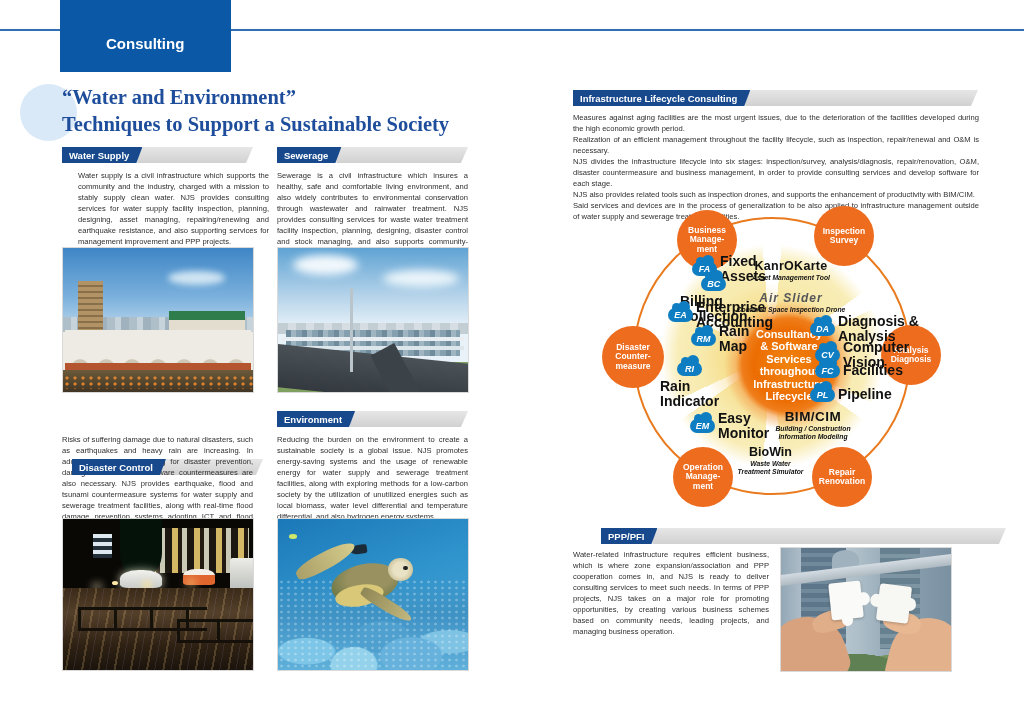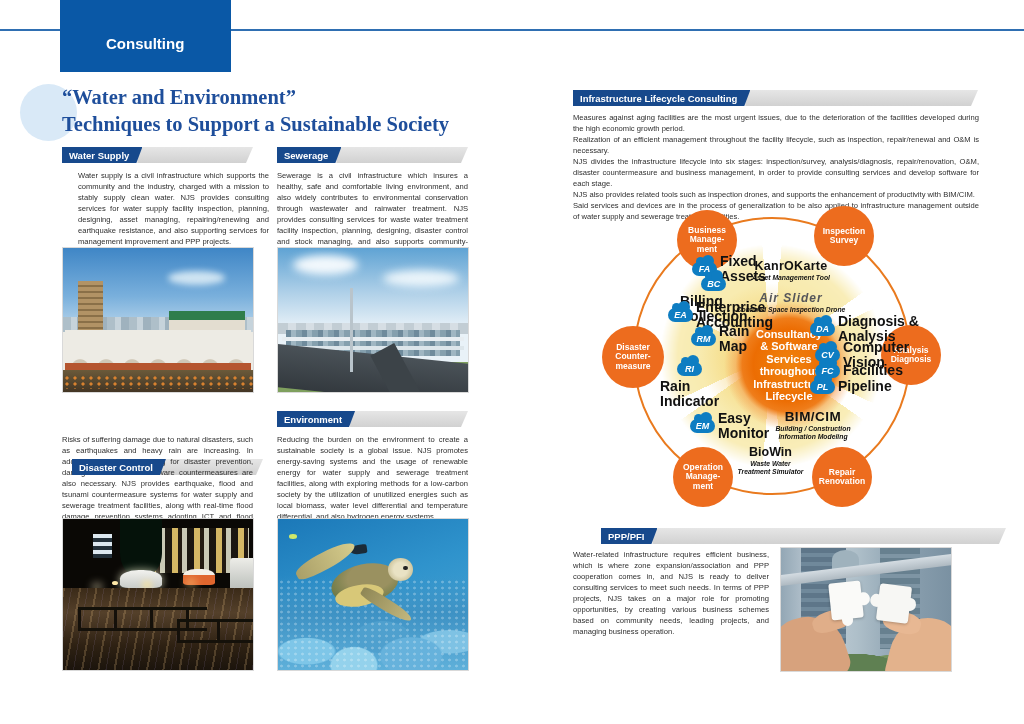--- a/index.html
+++ b/index.html
@@ -126,21 +126,21 @@
   .st-dc{left:29px;top:131px;width:62px;height:62px;} .st-ad{left:308px;top:130px;}
   .st-om{left:100px;top:252px;} .st-rr{left:239px;top:252px;}
   .tool{display:flex;align-items:center;gap:3px;}
   .cloud{position:relative;width:25px;height:14px;background:#0E7DC2;border-radius:7px;display:flex;align-items:center;justify-content:center;flex:none;}
   .cloud::before{content:"";position:absolute;left:4px;top:-5px;width:9px;height:9px;border-radius:50%;background:#0E7DC2;}
   .cloud::after{content:"";position:absolute;left:10px;top:-7px;width:12px;height:12px;border-radius:50%;background:#0E7DC2;}
   .cloud b{position:relative;z-index:1;color:#fff;font-style:italic;font-size:9px;}
   .tool-label{font-size:14px;font-weight:bold;color:#111;line-height:15px;white-space:pre-line;}
   .t-fa{left:119px;top:59px;} .t-bc{left:107px;top:82px;flex-direction:column;} .t-ea{left:95px;top:105px;}
   .t-rm{left:86px;top:129px;padding-left:32px;} .t-ri{left:87px;top:167px;flex-direction:column;} .t-em{left:117px;top:216px;}
-  .t-da{left:237px;top:119px;} .t-cv{left:242px;top:145px;} .t-fc{left:242px;top:168px;} .t-pl{left:237px;top:184px;}
+  .t-da{left:237px;top:119px;} .t-cv{left:242px;top:145px;} .t-fc{left:242px;top:168px;} .t-pl{left:237px;top:192px;}
   .product{text-align:center;}
   .pname{font-weight:bold;color:#111;}
   .p-kanri{left:152px;top:64px;width:132px;} .p-kanri .pname{font-size:12.5px;letter-spacing:.3px;}
   .p-air{left:152px;top:96px;width:132px;} .p-air .pname{font-size:12px;font-style:italic;color:#55565A;letter-spacing:1px;}
   .p-bim{left:183px;top:214px;width:114px;} .p-bim .pname{font-size:13.5px;letter-spacing:.5px;}
   .p-biowin{left:140px;top:250px;width:115px;} .p-biowin .pname{font-size:12.5px;}
   .pdesc{font-size:6.8px;font-weight:bold;font-style:italic;color:#111;white-space:pre-line;line-height:7.5px;margin-top:1px;}
 </style>
 </head>
 <body>

